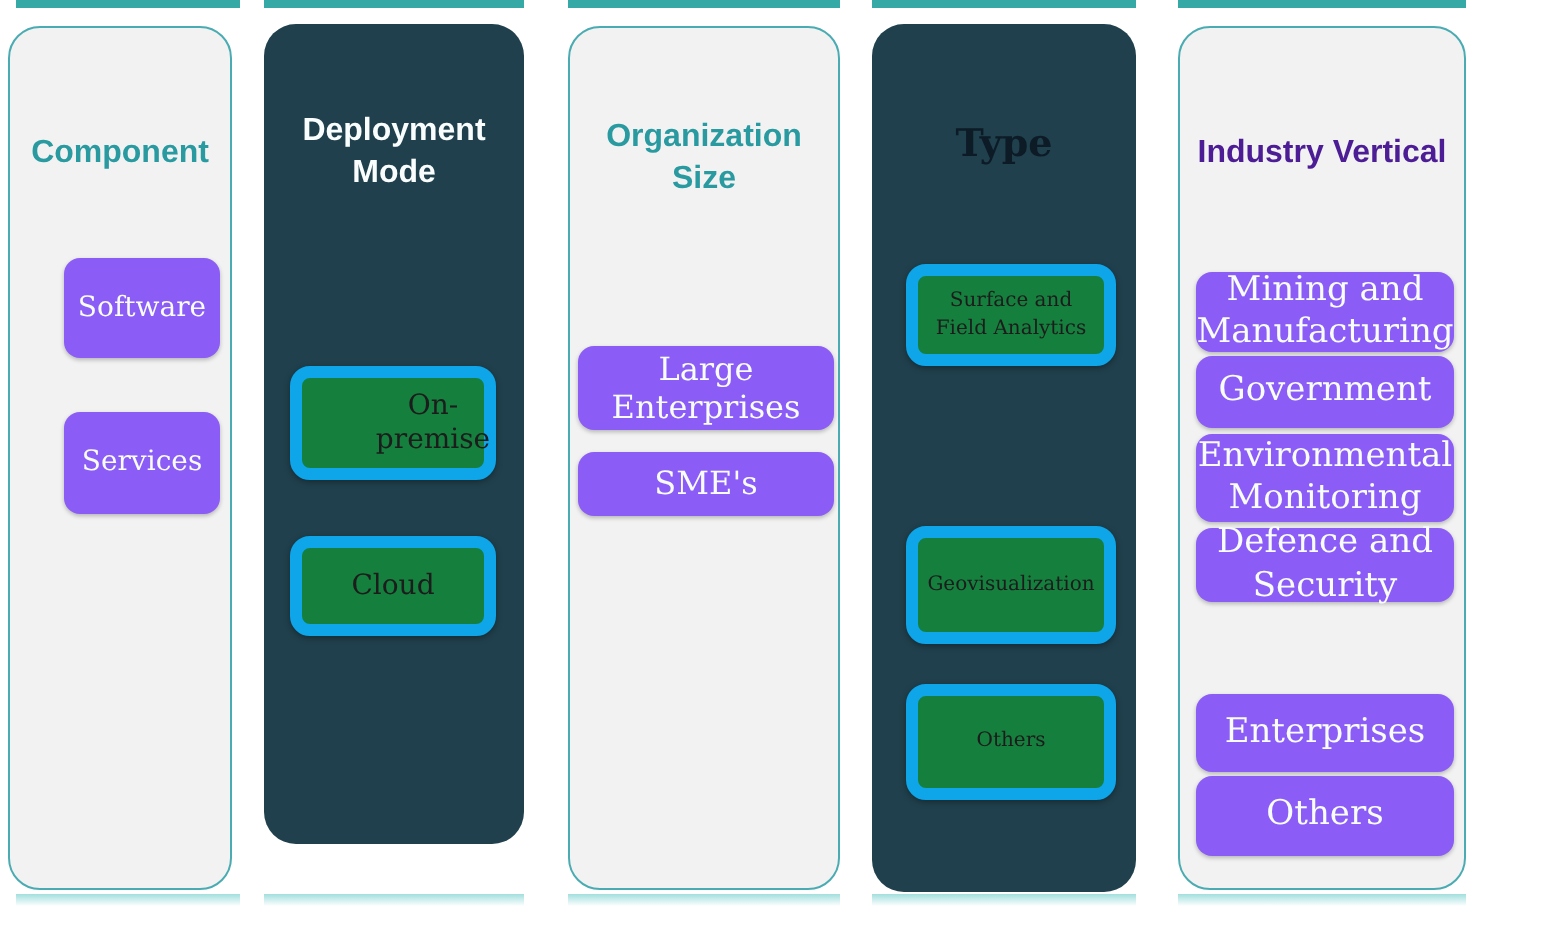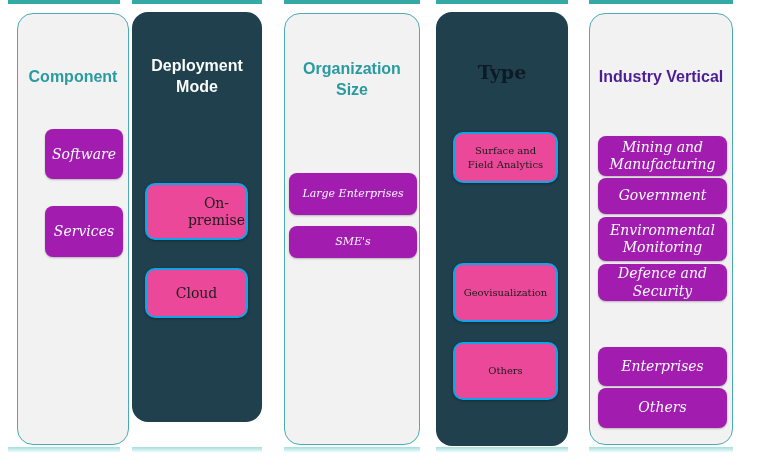--- a/index.html
+++ b/index.html
@@ -15,47 +15,47 @@
   .col.dark{background:#20404d;}
   .col-title{position:absolute;left:0;width:100%;text-align:center;font-weight:bold;
     font-size:16px;line-height:21px;}
   .col-title .inner{display:inline-block;}
   .t-teal{color:#2a9aa1;}
   .t-white{color:#fafdfd;}
   .t-black{color:#4c1d95;}
   .t-serif{font-family:"DejaVu Serif",serif;font-size:19px;color:#0c1b26;}
   .btn{position:absolute;display:flex;align-items:center;justify-content:center;
     text-align:center;box-sizing:border-box;font-family:"DejaVu Serif",serif;}
-  .btn.teal{background:#a21caf;border-radius:8px;color:#f7fcfc;
-    box-shadow:0 1px 2px rgba(0,0,0,0.25);font-style:italic;}
-  .btn.gray{background:#ec4899;border-radius:10px;color:#1c1c1c;
-    border:2px solid #0ea5e9;box-shadow:0 1px 3px rgba(0,0,0,0.35);}
+  .btn.teal{background:#8b5cf6;border-radius:8px;color:#f7fcfc;
+    box-shadow:0 1px 2px rgba(0,0,0,0.25);}
+  .btn.gray{background:#15803d;border-radius:10px;color:#1c1c1c;
+    border:6px solid #0ea5e9;box-shadow:0 1px 3px rgba(0,0,0,0.35);}
   .fs14{font-size:14px;line-height:1.2;}
-  .fs12{font-size:11px;line-height:1.2;}
-  .fs125{font-size:14px;line-height:1.25;}
+  .fs12{font-size:16px;line-height:1.2;}
+  .fs125{font-size:17px;line-height:1.25;}
   .fs10{font-size:10px;line-height:1.4;}
 </style>
 </head>
 <body>
 
 <div id="canvas">
 
   <div class="topbar" style="left:8px;width:112px;"></div>
   <div class="topbar" style="left:132px;width:130px;"></div>
   <div class="topbar" style="left:284px;width:136px;"></div>
   <div class="topbar" style="left:436px;width:132px;"></div>
   <div class="topbar" style="left:589px;width:144px;"></div>
 
   <div class="reflection" style="left:8px;width:112px;"></div>
   <div class="reflection" style="left:132px;width:130px;"></div>
   <div class="reflection" style="left:284px;width:136px;"></div>
   <div class="reflection" style="left:436px;width:132px;"></div>
   <div class="reflection" style="left:589px;width:144px;"></div>
 
-  <div class="col light" style="left:17px;top:13px;width:112px;height:432px;">
+  <div class="col light" style="left:4px;top:13px;width:112px;height:432px;">
     <div class="col-title t-teal" style="top:52px;">Component</div>
     <div class="btn teal fs14" style="left:27px;top:115px;width:78px;height:50px;">Software</div>
     <div class="btn teal fs14" style="left:27px;top:192px;width:78px;height:51px;">Services</div>
   </div>
 
   <div class="col dark" style="left:132px;top:12px;width:130px;height:410px;">
     <div class="col-title t-white" style="top:43px;">
       <span class="inner" style="width:104px;">Deployment Mode</span>
     </div>
     <div class="btn gray fs14" style="left:13px;top:171px;width:103px;height:57px;padding-left:40px;">On-premise</div>

